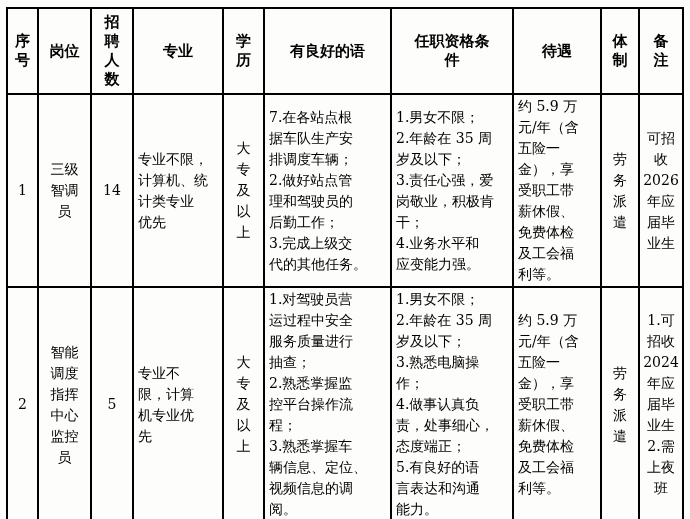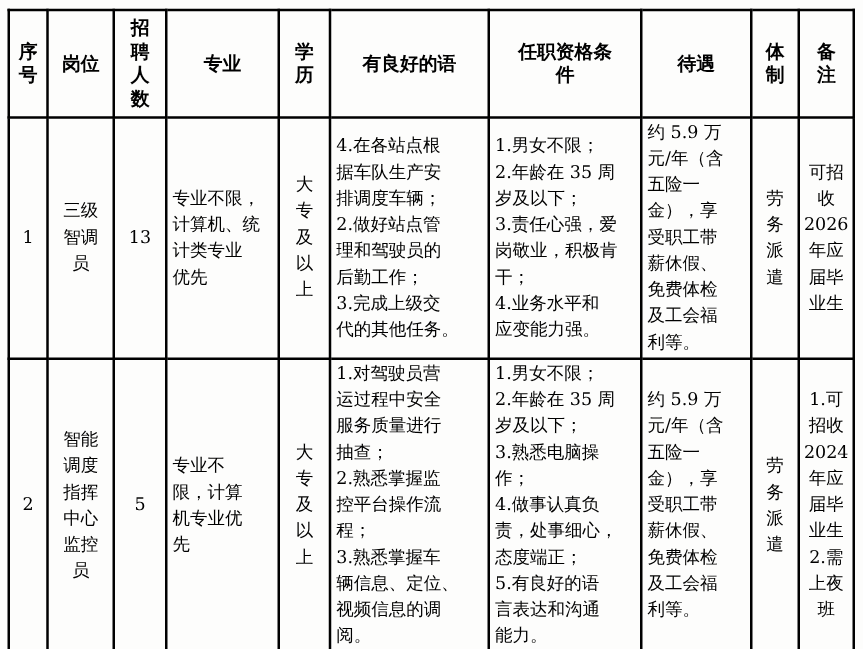--- a/index.html
+++ b/index.html
@@ -81,31 +81,31 @@
       <th>备
 注</th>
     </tr>
   </thead>
   <tbody>
     <tr class="r1">
       <td class="c">1</td>
       <td class="c">三级
 智调
 员</td>
-      <td class="c">13</td>
+      <td class="c">14</td>
       <td class="l">专业不限，
 计算机、统
 计类专业
 优先</td>
       <td class="c">大
 专
 及
 以
 上</td>
-      <td class="l">4.在各站点根
+      <td class="l">7.在各站点根
 据车队生产安
 排调度车辆；
 2.做好站点管
 理和驾驶员的
 后勤工作；
 3.完成上级交
 代的其他任务。</td>
       <td class="l">1.男女不限；
 2.年龄在 35 周
 岁及以下；

